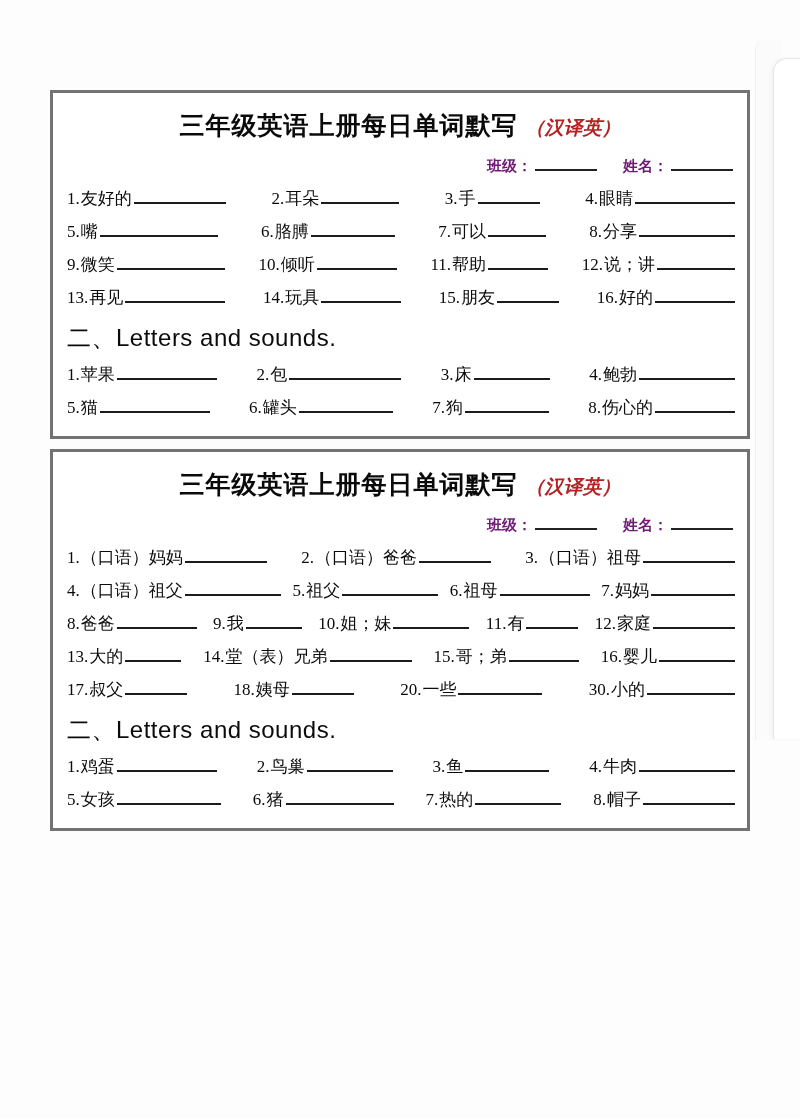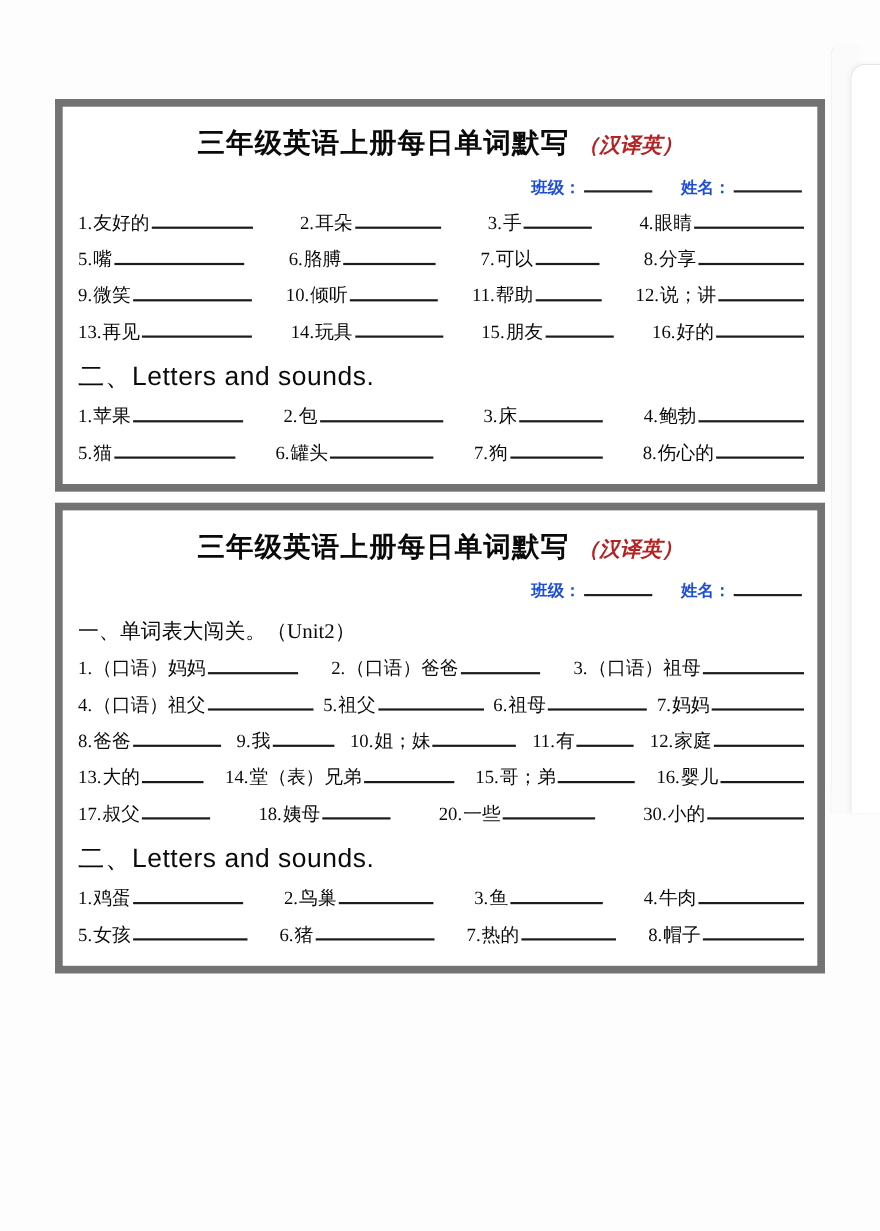--- a/index.html
+++ b/index.html
@@ -42,21 +42,21 @@
 
   .sheet-stack {
     position: absolute;
     left: 50px;
     top: 90px;
     width: 700px;
   }
 
   .sheet {
     box-sizing: border-box;
-    border: 7px solid #737373;
+    border: 3px solid #737373;
     background: #ffffff;
     padding: 10px 12px 12px 12px;
     margin-bottom: 10px;
   }
 
   .sheet-title-row {
     display: flex;
     align-items: baseline;
     justify-content: center;
     gap: 8px;
@@ -82,21 +82,21 @@
 
   .meta-row {
     display: flex;
     justify-content: flex-end;
     align-items: baseline;
     gap: 26px;
     padding: 12px 2px 6px 0;
     font-family: Liberation Serif, serif;
     font-size: 15px;
     font-weight: bold;
-    color: #1d4ed8;
+    color: #701a75;
   }
   .meta-field {
     display: inline-flex;
     align-items: baseline;
     white-space: nowrap;
   }
   .meta-field .rule {
     display: inline-block;
     width: 62px;
     border-bottom: 2px solid #222;
@@ -324,21 +324,20 @@
       <div class="meta-row">
         <span class="meta-field">
           <span>班级：</span>
           <span class="rule"></span>
         </span>
         <span class="meta-field">
           <span>姓名：</span>
           <span class="rule"></span>
         </span>
       </div>
-      <div class="section-head">一、单词表大闯关。（Unit2）</div>
       <div class="word-row">
         <span class="word-item">
           <span class="w-num">1.</span>
           <span class="w-text">（口语）妈妈</span>
           <span class="blank" style="width: 82px;"></span>
         </span>
         <span class="spacer"></span>
         <span class="word-item">
           <span class="w-num">2.</span>
           <span class="w-text">（口语）爸爸</span>

